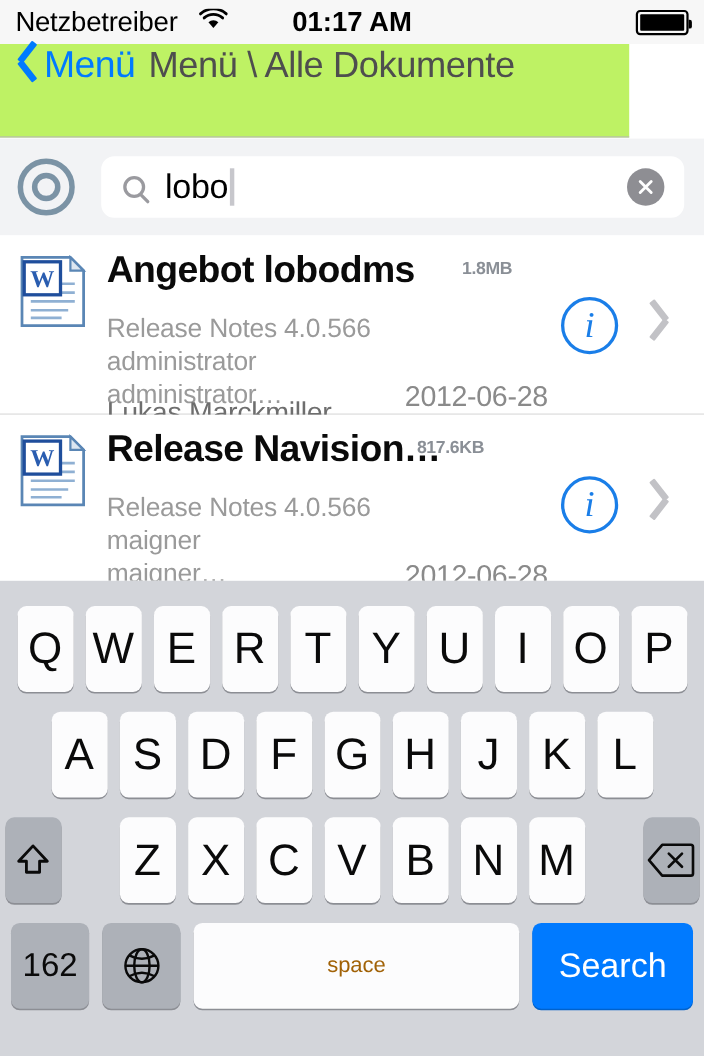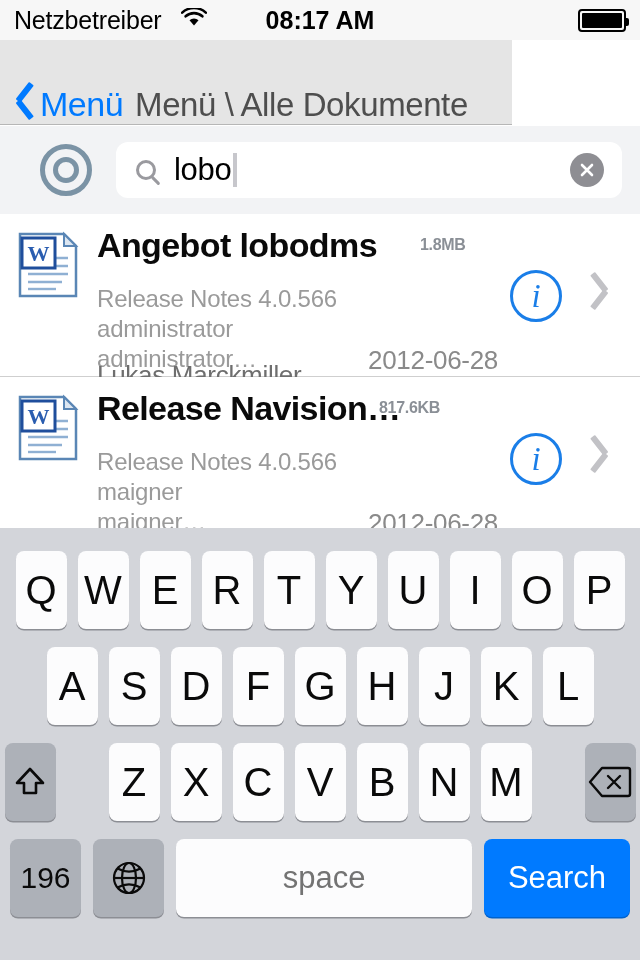--- a/index.html
+++ b/index.html
@@ -31,24 +31,24 @@
   }
   .battery::after {
     content: ""; position: absolute; right: -5px; top: 7px;
     width: 3px; height: 8px; background: #000; border-radius: 0 2px 2px 0;
   }
   .battery-fill { width: 100%; height: 100%; background: #000; border-radius: 1px; }
 
   
   .navbar {
     position: absolute; top: 40px; left: 0;
-    width: 512px; height: 85px;
-    background: #e5e5e5;
+    width: 572px; height: 85px;
+    background: #bef264;
     border-bottom: 1px solid #b6b6b6;
-    display: flex; align-items: flex-end;
+    display: flex; align-items: flex-start;
   }
   .back-btn {
     display: flex; align-items: center; gap: 6px;
     padding-left: 14px; cursor: pointer;
   }
   .chev-back {
     width: 20px; height: 34px; position: relative;
   }
   .chev-back::before, .chev-back::after {
     content: ""; position: absolute; left: 4px;
@@ -60,21 +60,21 @@
   .nav-title {
     font-size: 33px; color: #4e4e4e; letter-spacing: -0.4px;
     margin-left: 12px; white-space: nowrap;
   }
 
   
   .searchbar {
     position: absolute; top: 126px; left: 0;
     width: 640px; height: 88px;
     background: #f2f3f5;
-    display: flex; align-items: center; padding-left: 24px;
+    display: flex; align-items: center;
   }
   .target-icon {
     width: 52px; height: 52px; margin-left: 16px;
     border: 5px solid #7b93a5; border-radius: 50%;
     display: flex; align-items: center; justify-content: center;
     flex: none; cursor: pointer;
   }
   .target-inner {
     width: 26px; height: 26px; border: 5px solid #7b93a5; border-radius: 50%;
   }
@@ -185,21 +185,21 @@
   }
   .krow.r1 .key { width: 51px; height: 78px; }
   .krow.r2 .key { width: 51px; height: 78px; }
   .krow.r3 .key { width: 51px; height: 78px; }
   .key.wide-gray {
     background: #adb1b8; width: 78px; height: 78px;
     box-shadow: 0 1.5px 0 #8c8e94;
   }
   .key.num { width: 74px; height: 78px; background: #adb1b8; font-size: 30px; }
   .key.globe { width: 74px; height: 78px; background: #adb1b8; }
-  .key.space { width: 308px; height: 78px; font-size: 31px; color: #737373; }
+  .key.space { width: 308px; height: 78px; font-size: 20px; color: #a16207; }
   .key.search {
     width: 152px; height: 78px; background: #007aff; color: #fff;
     font-size: 31px; box-shadow: 0 1.5px 0 #0062cc;
   }
   .r3-pad { width: 31px; }
   .r4 { padding: 0 10px; }
 </style>
 </head>
 <body>
 
@@ -209,21 +209,21 @@
     <div class="sb-left">
       <span class="sb-carrier">Netzbetreiber</span>
       <span>
         <svg width="26" height="20" viewBox="0 0 26 20">
           <path d="M13 17.5 L8.5 12.2 a6.8 6.8 0 0 1 9 0 Z" fill="#000"></path>
           <path d="M4.6 8.3 a12.6 12.6 0 0 1 16.8 0" stroke="#000" stroke-width="2.6" fill="none" stroke-linecap="round"></path>
           <path d="M1.2 4.6 a17.6 17.6 0 0 1 23.6 0" stroke="#000" stroke-width="2.6" fill="none" stroke-linecap="round"></path>
         </svg>
       </span>
     </div>
-    <div class="sb-time">08:17 AM</div>
+    <div class="sb-time">01:17 AM</div>
     <div class="sb-right">
       <div class="battery">
         <div class="battery-fill"></div>
       </div>
     </div>
   </div>
 
   <div class="navbar">
     <div class="back-btn">
       <span class="chev-back"></span>
@@ -355,21 +355,21 @@
       <span class="r3-pad"></span>
       <div class="key wide-gray">
         <svg width="44" height="34" viewBox="0 0 44 34">
           <path d="M14 3 H40 a2 2 0 0 1 2 2 V29 a2 2 0 0 1 -2 2 H14 L2 17 Z" fill="none" stroke="#0a0a0a" stroke-width="2.4" stroke-linejoin="round"></path>
           <path d="M20 11 L32 23 M32 11 L20 23" stroke="#0a0a0a" stroke-width="2.4" stroke-linecap="round"></path>
         </svg>
       </div>
     </div>
 
     <div class="krow r4">
-      <div class="key num">196</div>
+      <div class="key num">162</div>
       <div class="key globe">
         <svg width="42" height="42" viewBox="0 0 42 42">
           <circle cx="21" cy="21" r="15" fill="none" stroke="#0a0a0a" stroke-width="2.2"></circle>
           <ellipse cx="21" cy="21" rx="7" ry="15" fill="none" stroke="#0a0a0a" stroke-width="2.2"></ellipse>
           <line x1="6" y1="21" x2="36" y2="21" stroke="#0a0a0a" stroke-width="2.2"></line>
           <path d="M9.5 11.5 a24 24 0 0 0 23 0" fill="none" stroke="#0a0a0a" stroke-width="2.2"></path>
           <path d="M9.5 30.5 a24 24 0 0 1 23 0" fill="none" stroke="#0a0a0a" stroke-width="2.2"></path>
         </svg>
       </div>
       <div class="key space">space</div>

